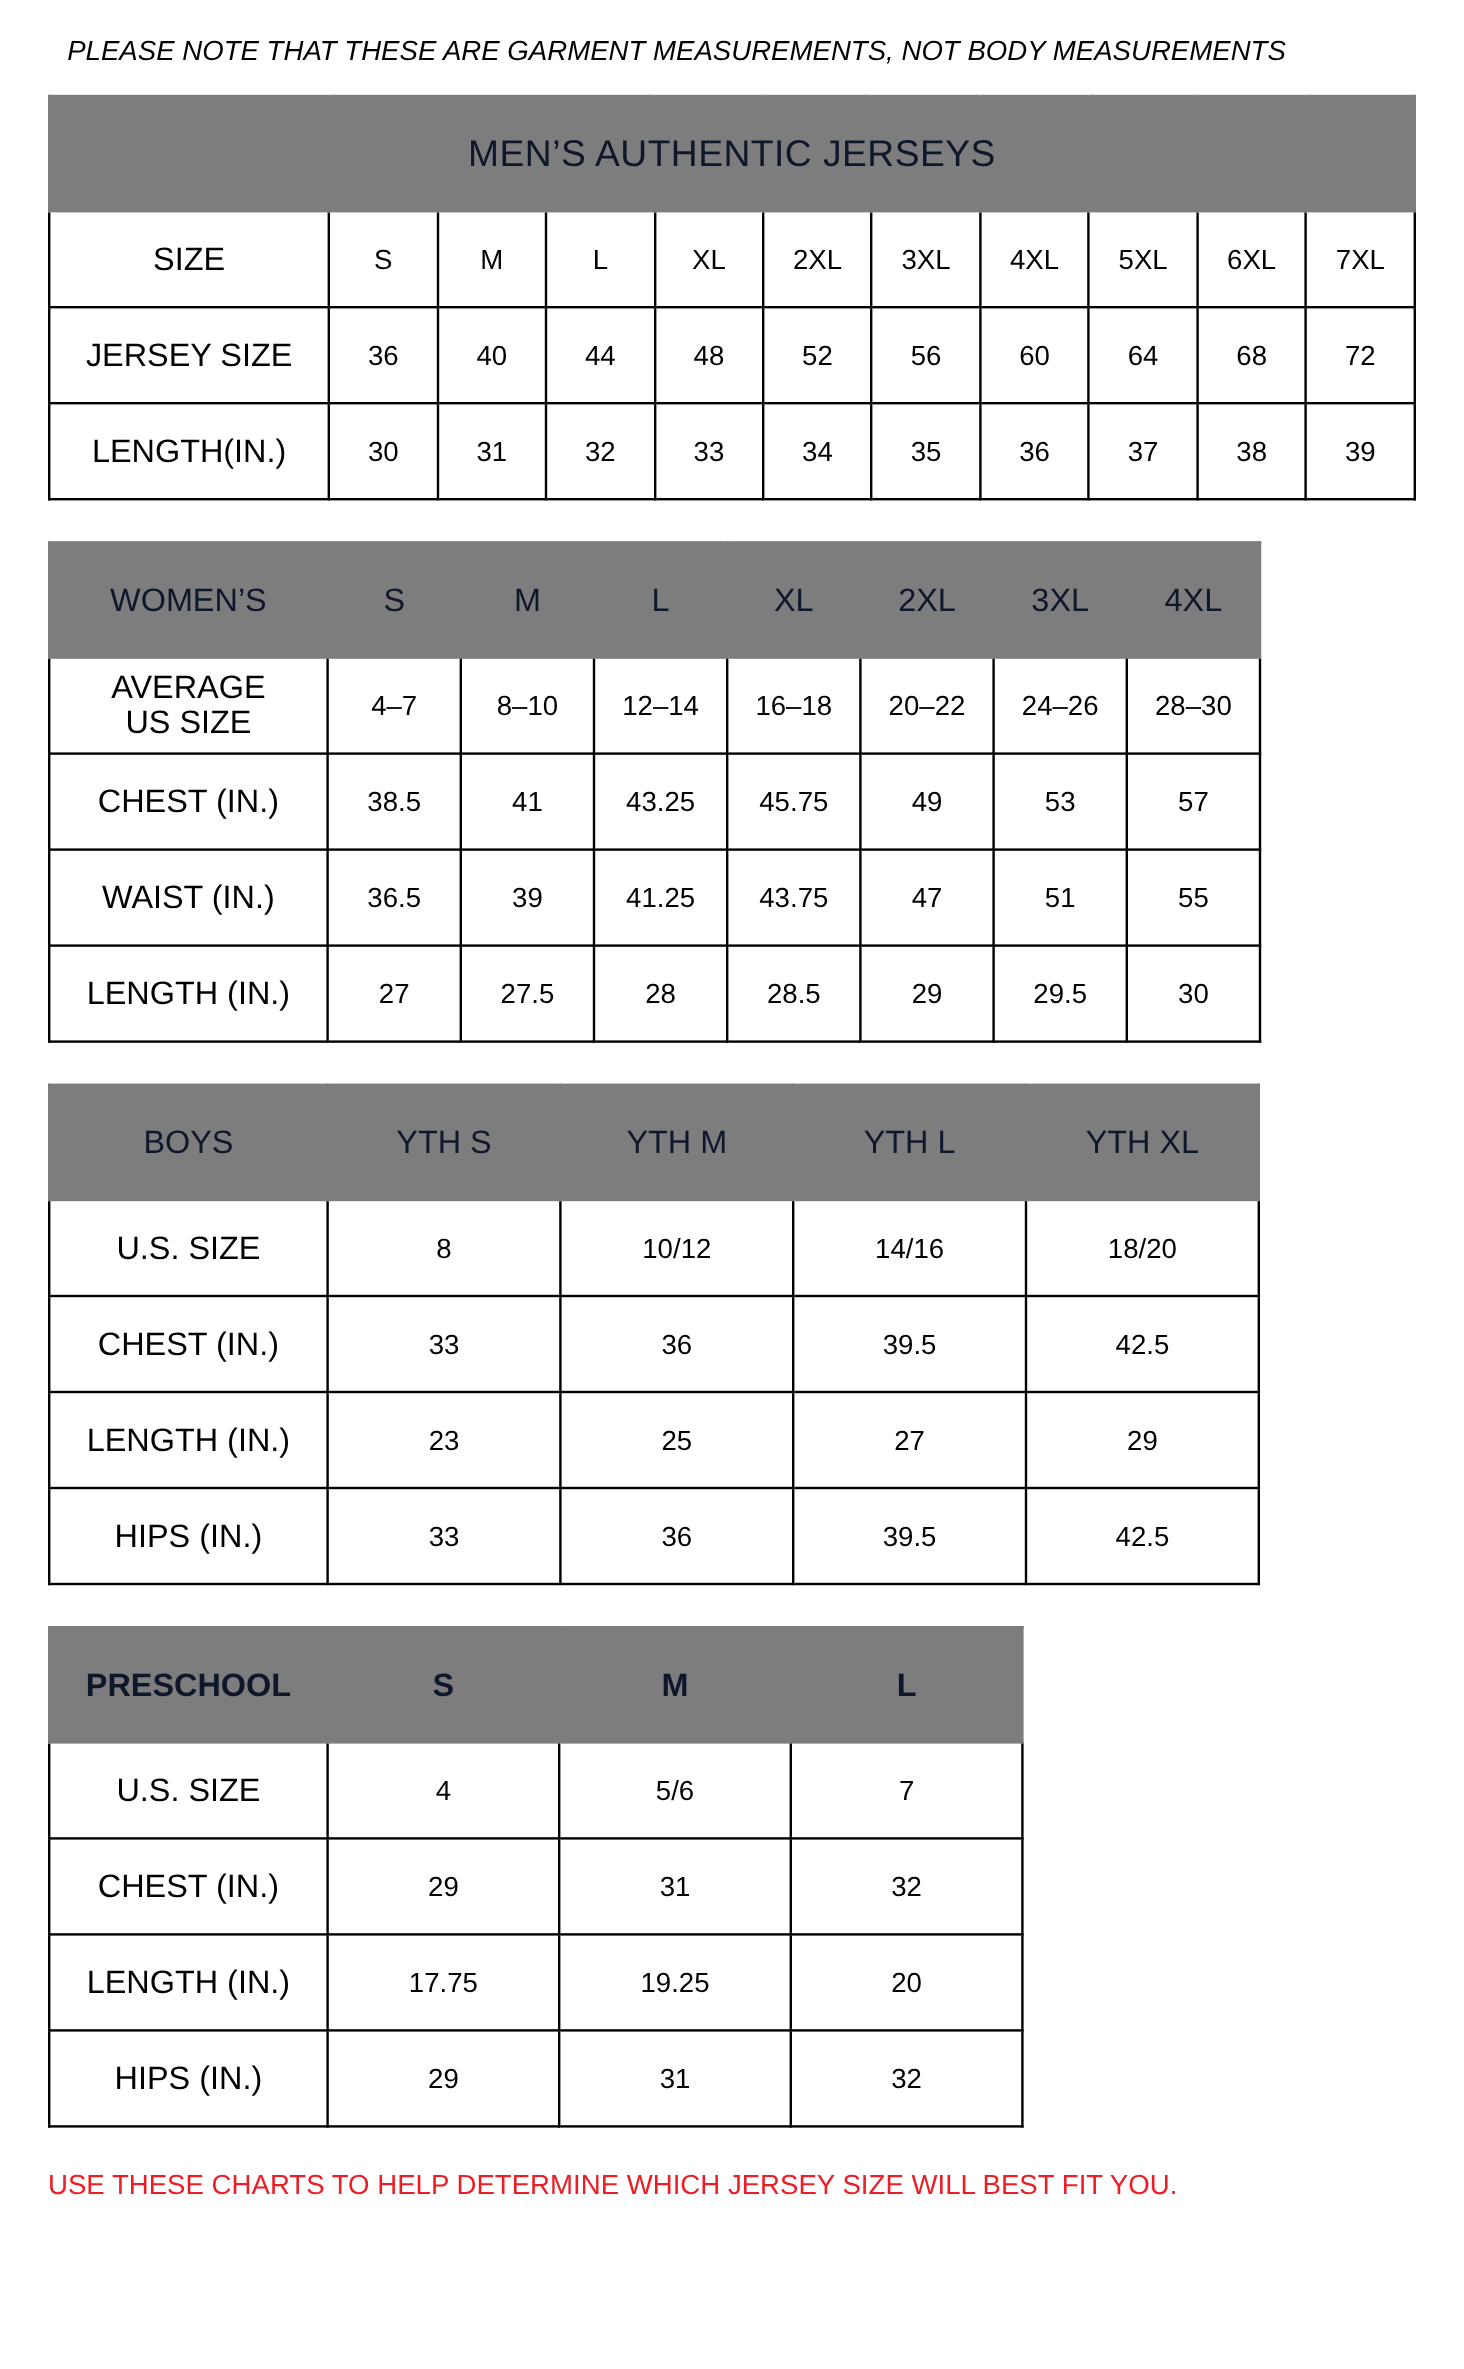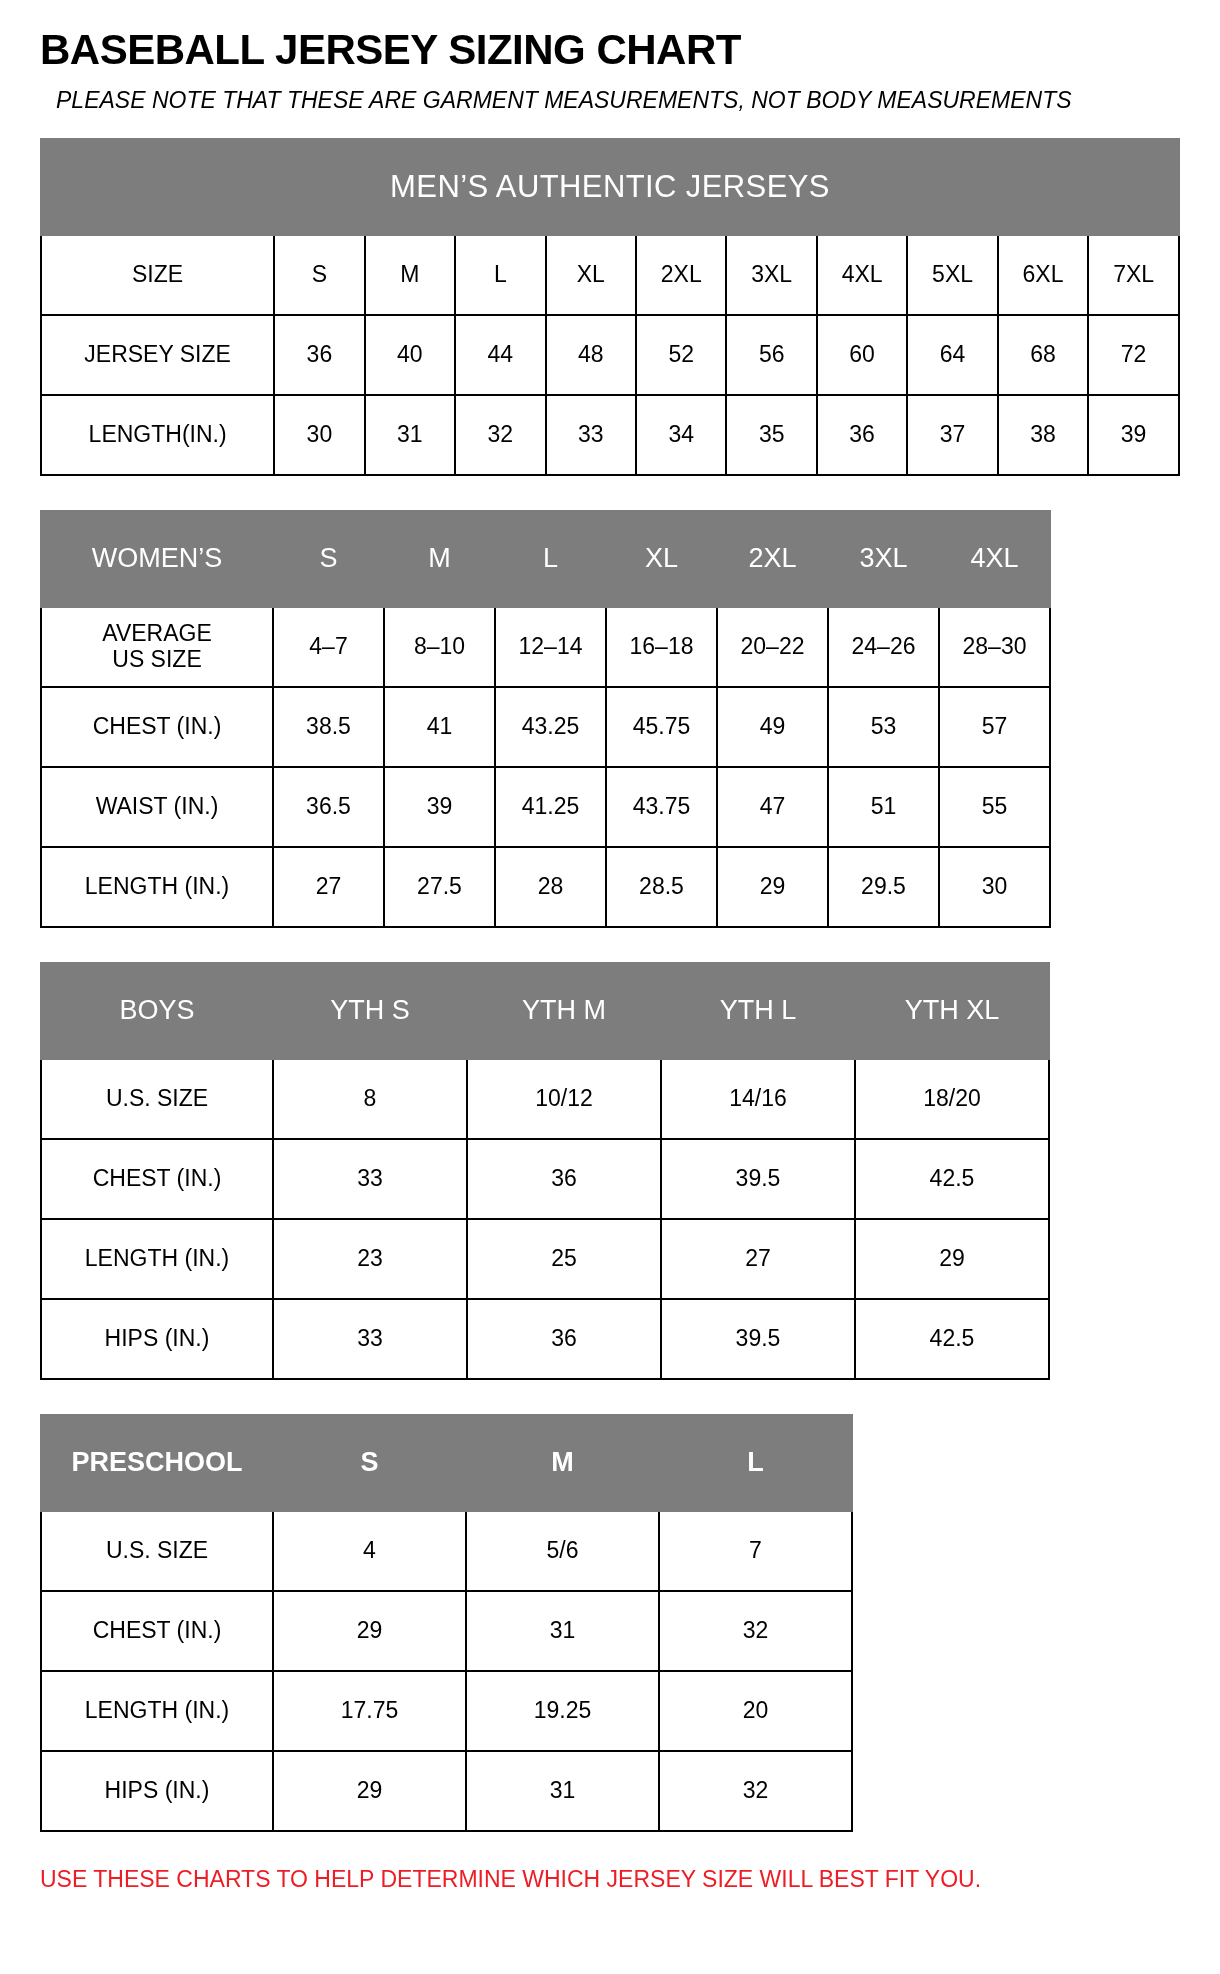--- a/index.html
+++ b/index.html
@@ -45,31 +45,31 @@
     text-align: center;
     vertical-align: middle;
     font-weight: normal;
     font-size: 23px;
     color: #000000;
     padding: 8px 4px;
     background: #ffffff;
   }
   .band {
     background: #7d7d7d;
-    color: #ffffff;
+    color: #0f172a;
     border-color: #7d7d7d;
     font-size: 27px;
     padding: 14px 2px;
   }
   .band-wide {
     font-size: 31px;
     letter-spacing: 0.4px;
   }
   .rowhead {
-    font-size: 23px;
+    font-size: 27px;
   }
 
   
   #men-table { width: 1140px; }
   #men-table .c-label { width: 232px; }
   #men-table .c-size { width: 90px; }
   #men-table td { height: 62px; }
   #men-table .band td { height: 66px; }
 
   
@@ -98,21 +98,20 @@
     color: #ee1c25;
     font-size: 23px;
     margin: 6px 0 0 0;
   }
 </style>
 </head>
 <body>
 
 <div class="page">
 
-  <h1 class="main-title">BASEBALL JERSEY SIZING CHART</h1>
 
   <p class="note">PLEASE NOTE THAT THESE ARE GARMENT MEASUREMENTS, NOT BODY MEASUREMENTS</p>
 
   <table id="men-table">
     <colgroup>
       <col class="c-label">
       <col class="c-size">
         <col class="c-size">
         <col class="c-size">
         <col class="c-size">

